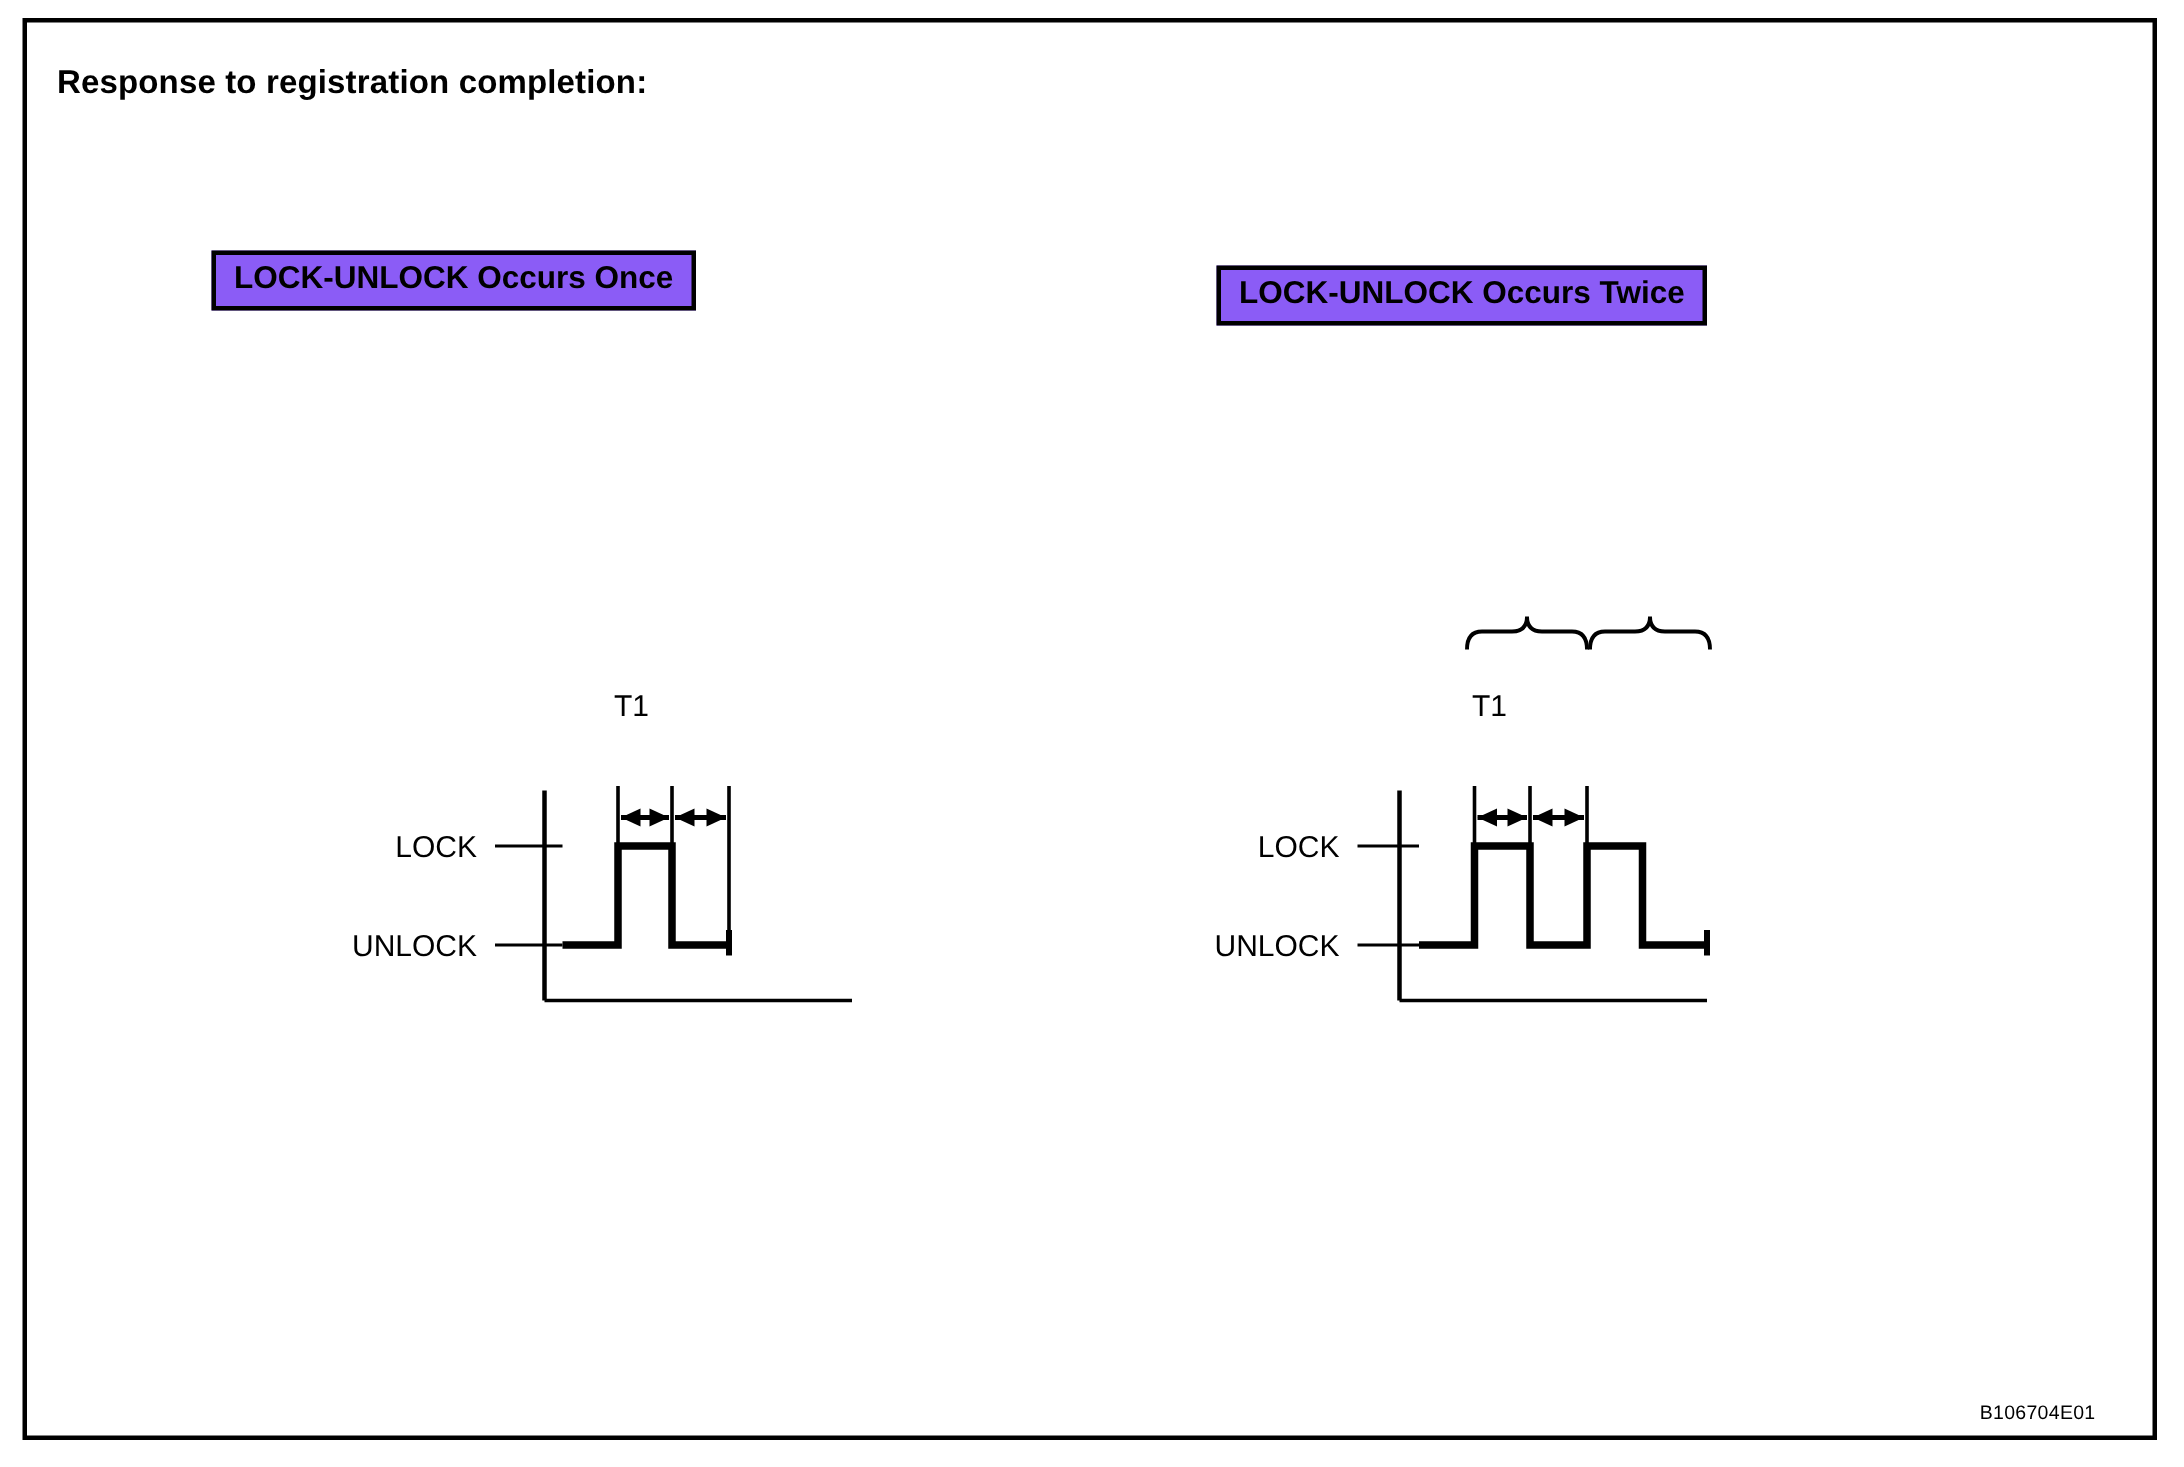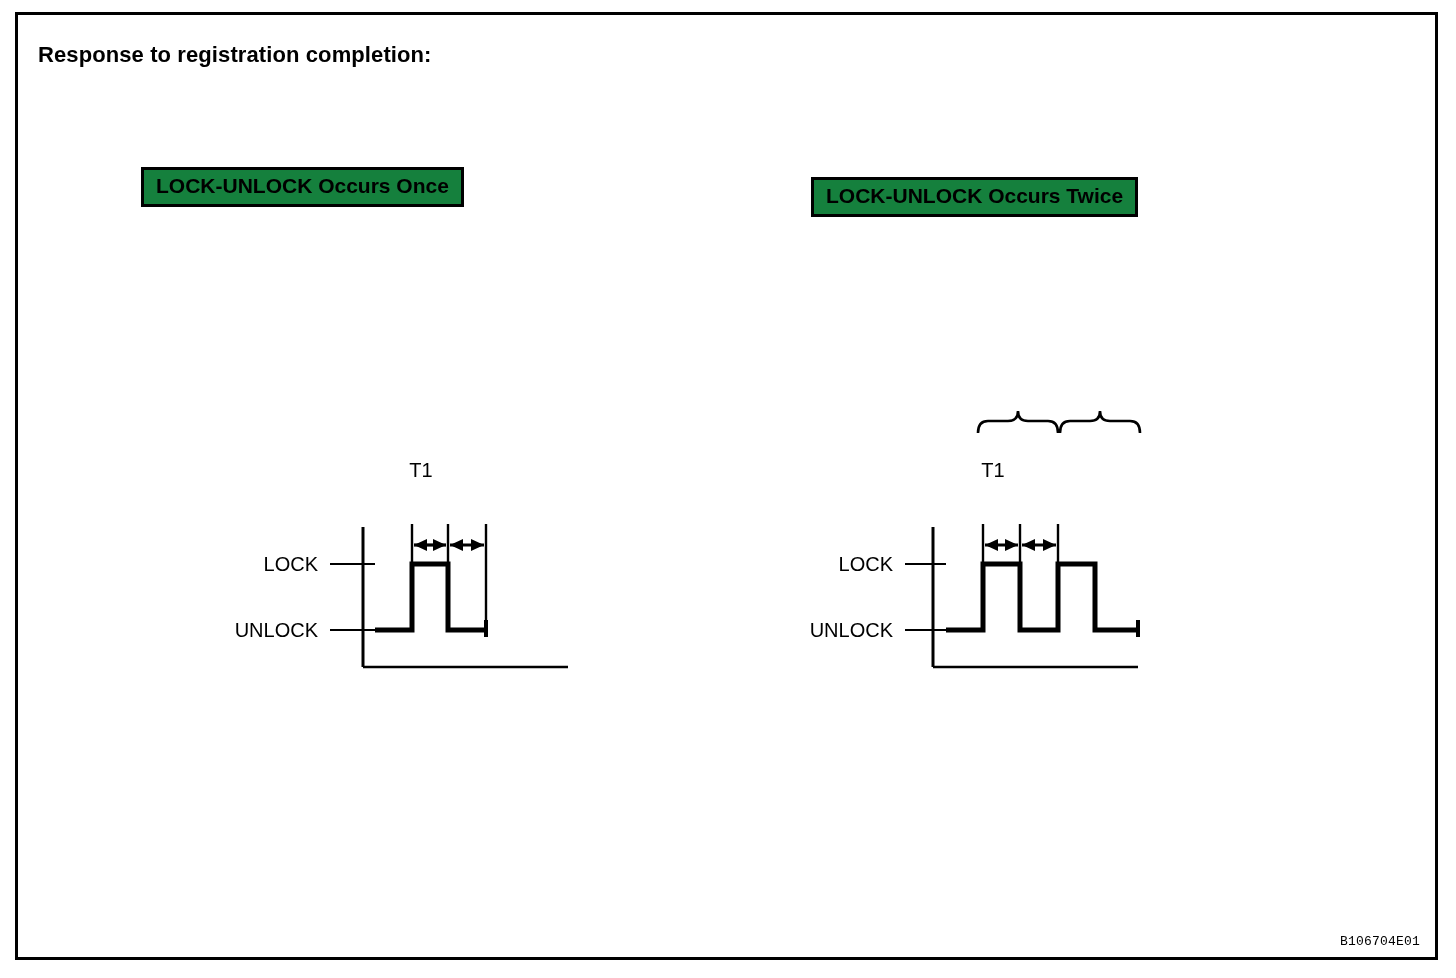--- a/index.html
+++ b/index.html
@@ -60,21 +60,21 @@
   .col-right { left: 780px; }
 
   .header-box {
     position: absolute;
     border: 3px solid #000000;
     box-sizing: border-box;
     padding: 4px 12px 6px 12px;
     font-size: 21px;
     font-weight: bold;
     white-space: nowrap;
-    background: #15803d;
+    background: #8b5cf6;
     line-height: 1.15;
   }
   .header-box.left  { left: 28px;  top: 152px; }
   .header-box.right { left: 13px;  top: 162px; }
 
   .desc {
     position: absolute;
     font-size: 20px;
     font-weight: normal;
     line-height: 1.62;
@@ -86,26 +86,25 @@
   .footer-note {
     position: absolute;
     left: 55px;
     top: 868px;
     font-size: 21px;
     font-weight: bold;
     white-space: nowrap;
   }
   .ref-code {
     position: absolute;
-    right: 15px;
+    right: 38px;
     bottom: 8px;
     font-size: 13px;
     letter-spacing: 0.2px;
     white-space: nowrap;
-    font-family: Liberation Mono, monospace;
   }
 
   svg { display: block; }
   .wave-svg {
     position: absolute;
     top: 390px;
     left: 0;
   }
   .wf-label {
     font-family: "Liberation Sans", sans-serif;

